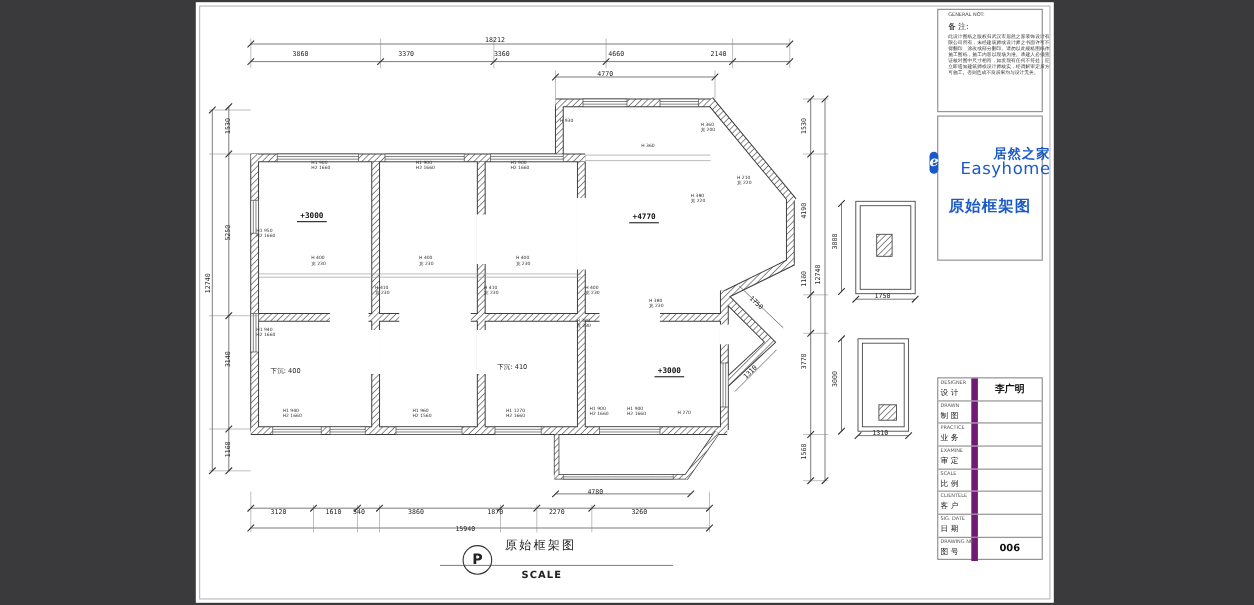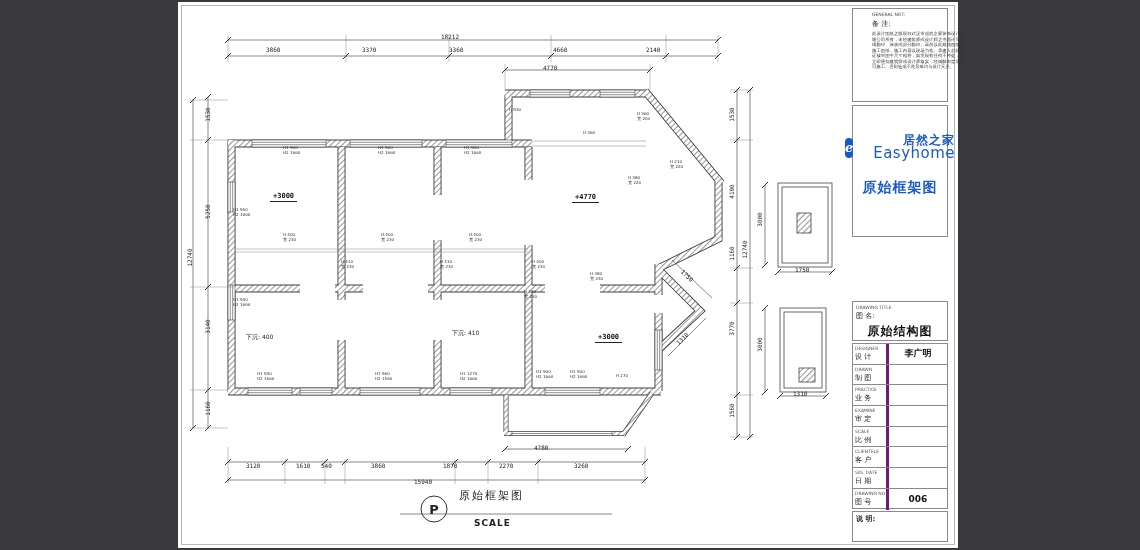--- a/index.html
+++ b/index.html
@@ -18,21 +18,21 @@
   
   .cap-letter{position:absolute;left:247px;top:500px;width:18px;text-align:center;
               font:bold 13px "DejaVu Sans",sans-serif;color:#222;}
   .cap-title{position:absolute;left:281px;top:486px;font:11px "DejaVu Sans",sans-serif;
              letter-spacing:2px;color:#222;}
   .cap-sub{position:absolute;left:296px;top:516px;font:bold 9px "DejaVu Sans",sans-serif;
            letter-spacing:1px;color:#222;}
   
   .tb{position:absolute;left:672px;top:4px;width:100px;height:538px;font-family:"DejaVu Sans",sans-serif;}
   .tb-sec{position:absolute;left:2px;right:2px;border:1px solid #8a8a8a;background:#fff;box-sizing:border-box;}
-  .tb-notes{top:2px;height:94px;padding:2px 19px;}
+  .tb-notes{top:2px;height:94px;padding:2px 9px;}
   .tb-noteshead{font-size:6px;color:#444;transform:scale(.75);transform-origin:0 0;white-space:nowrap;}
   .tb-notelabel{font-size:7px;color:#222;margin:1px 0 2px;}
   .tb-notetext{font-size:6px;line-height:1.25;color:#333;text-align:justify;
                transform:scale(.72);transform-origin:0 0;width:128px;}
   .tb-logo{top:99px;height:132px;text-align:center;}
   .logo-row{display:flex;align-items:center;justify-content:center;gap:4px;margin-top:28px;}
   .logo-icon{width:20px;height:20px;border-radius:4px;display:flex;align-items:center;justify-content:center;
              font:italic bold 13px "DejaVu Serif",serif;color:#fff;}
   .logo-txt{text-align:right;line-height:1;}
   .logo-cn{font-size:12px;font-weight:bold;letter-spacing:1px;}
@@ -41,21 +41,21 @@
   .tb-project{top:233px;height:60px;padding:2px 3px;}
   .tb-drawing{top:295px;height:40px;padding:2px 3px;}
   .lbl-en{font-size:6px;color:#555;transform:scale(.75);transform-origin:0 0;white-space:nowrap;}
   .lbl-cn{font-size:7px;color:#222;}
   .big-val{text-align:center;font-weight:bold;color:#111;}
   .tb-project .big-val{font-size:15px;margin-top:8px;letter-spacing:2px;}
   .tb-drawing .big-val{font-size:12px;margin-top:2px;letter-spacing:1px;}
   .tb-table{top:337px;height:166px;padding:0;}
   .tb-row{display:flex;height:20.7px;border-bottom:1px solid #8a8a8a;box-sizing:border-box;}
   .tb-row:last-child{border-bottom:none;}
-  .tb-cell-l{width:36px;border-right:3px solid #701a75;padding:1px 2px;box-sizing:border-box;}
+  .tb-cell-l{width:36px;border-right:6px solid #701a75;padding:1px 2px;box-sizing:border-box;}
   .tb-cell-v{flex:1;display:flex;align-items:center;justify-content:center;
              font-size:9px;font-weight:bold;color:#111;}
   .tb-remark{top:505px;height:31px;padding:2px 3px;}
   .remark-lbl{font-size:7px;font-weight:bold;color:#222;}
 </style>
 </head>
 <body>
 
 <div class="stage">
   <div class="sheet">
@@ -326,25 +326,20 @@
           <div class="logo-icon" style="background: rgb(26, 90, 200);">e</div>
           <div class="logo-txt">
             <div class="logo-cn" style="color: rgb(26, 90, 200);">居然之家</div>
             <div class="logo-en" style="color: rgb(26, 90, 200);">Easyhome</div>
           </div>
         </div>
         <div class="studio" style="color: rgb(26, 90, 200);">原始框架图</div>
       </div>
 
 
-      <div class="tb-sec tb-drawing">
-        <div class="lbl-en">DRAWING TITLE</div>
-        <div class="lbl-cn">图  名:</div>
-        <div class="big-val">原始结构图</div>
-      </div>
 
       <div class="tb-sec tb-table">
 
       <div class="tb-row">
             <div class="tb-cell-l">
               <div class="lbl-en">DESIGNER</div>
               <div class="lbl-cn">设 计</div>
             </div>
             <div class="tb-cell-v">李广明</div>
           </div>
@@ -392,18 +387,15 @@
           </div>
           <div class="tb-row">
             <div class="tb-cell-l">
               <div class="lbl-en">DRAWING NO</div>
               <div class="lbl-cn">图 号</div>
             </div>
             <div class="tb-cell-v">006</div>
           </div>
         </div>
 
-      <div class="tb-sec tb-remark">
-        <div class="remark-lbl">说  明:</div>
-      </div>
     </div>
   </div>
 </div>
 
 </body></html>

